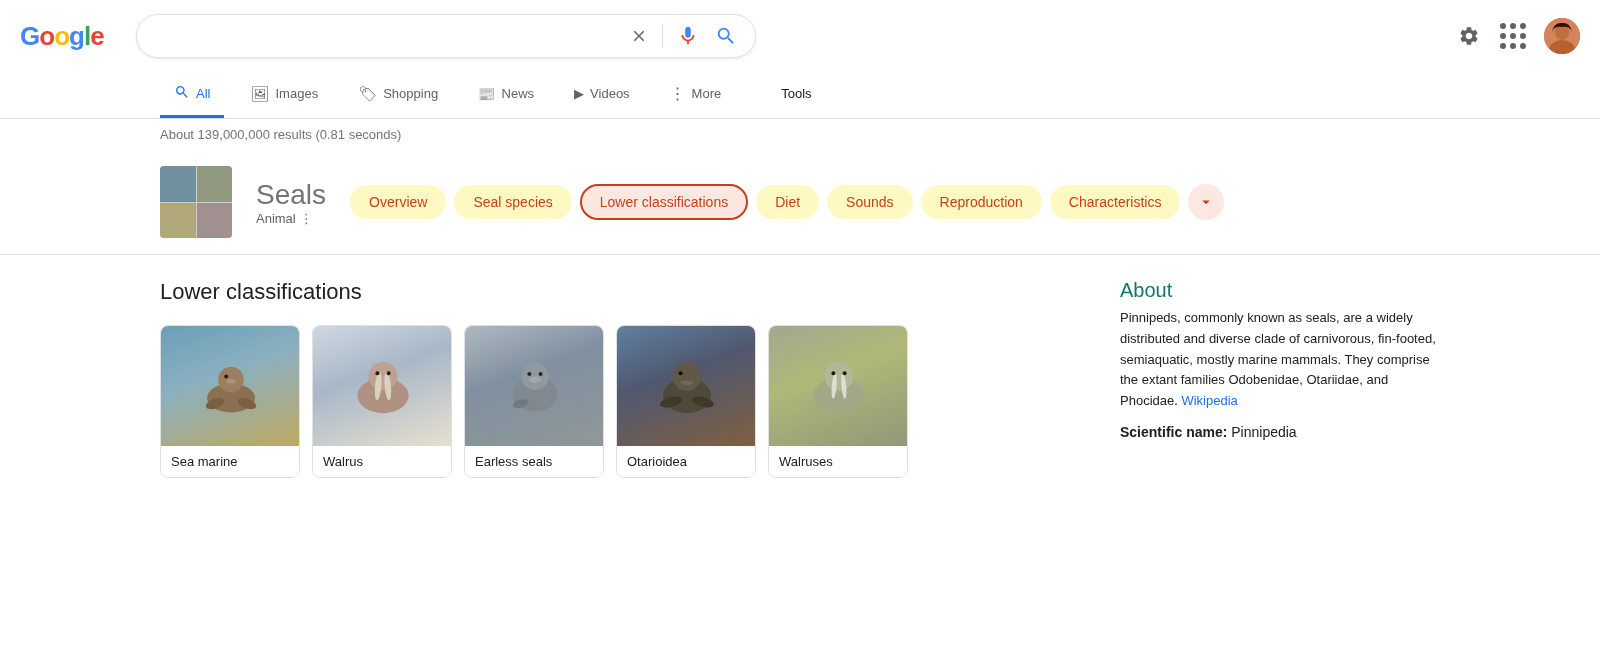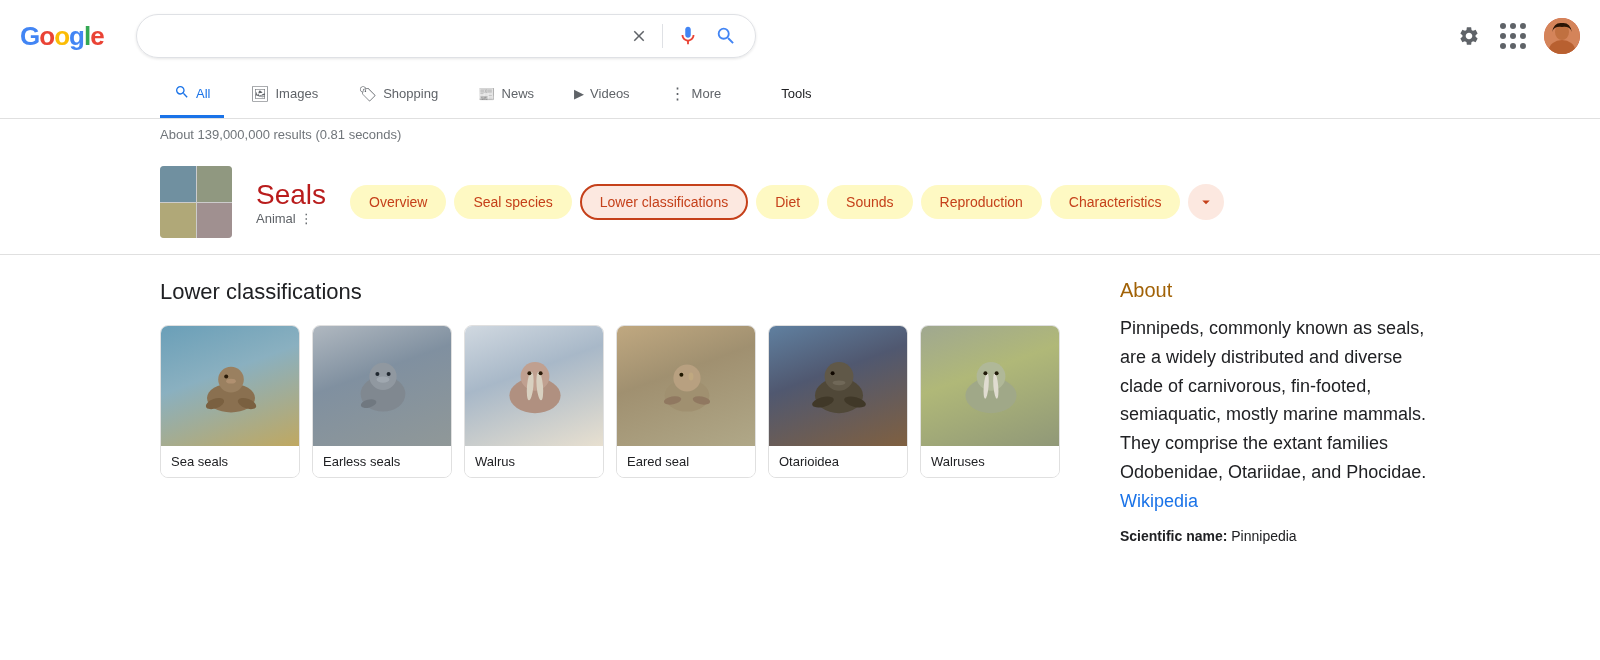--- a/index.html
+++ b/index.html
@@ -135,21 +135,21 @@
     }
     .seals-logo-cell:nth-child(1) { background: #7090a0; }
     .seals-logo-cell:nth-child(2) { background: #909880; }
     .seals-logo-cell:nth-child(3) { background: #b0a878; }
     .seals-logo-cell:nth-child(4) { background: #a09090; }
 
     .seals-title-block { flex-shrink: 0; }
     .seals-title {
       font-size: 28px;
       font-weight: 400;
-      color: #b91c1c;
+      color: #737373;
       line-height: 1.2;
     }
     .seals-subtitle {
       font-size: 13px;
       color: #5f6368;
       display: flex;
       align-items: center;
       gap: 4px;
       text-align: right;
     }
@@ -251,25 +251,25 @@
     }
 
     
     .about-panel {
       width: 320px;
       flex-shrink: 0;
     }
     .about-title {
       font-size: 20px;
       font-weight: 400;
-      color: #a16207;
-      margin-bottom: 12px;
+      color: #0f766e;
+      margin-bottom: 6px;
     }
     .about-text {
-      font-size: 18px;
+      font-size: 13px;
       color: #202124;
       line-height: 1.6;
       margin-bottom: 12px;
     }
     .about-link {
       color: #1a73e8;
       text-decoration: none;
     }
     .sci-name {
       font-size: 14px;
@@ -435,64 +435,51 @@
         <div class="animal-img-placeholder sea-lions-bg">
           <svg width="80" height="80" viewBox="0 0 100 100">
             <ellipse cx="50" cy="65" rx="30" ry="18" fill="#8a7050"></ellipse>
             <circle cx="50" cy="42" r="16" fill="#9a8060"></circle>
             <ellipse cx="30" cy="72" rx="12" ry="6" fill="#7a6040" transform="rotate(-20 30 72)"></ellipse>
             <ellipse cx="70" cy="72" rx="12" ry="6" fill="#7a6040" transform="rotate(20 70 72)"></ellipse>
             <circle cx="44" cy="38" r="2.5" fill="#2a1a08"></circle>
             <ellipse cx="50" cy="44" rx="6" ry="3" fill="#b09070"></ellipse>
           </svg>
         </div>
-        <div class="animal-name">Sea seals</div>
+        <div class="animal-name">Sea marine</div>
+      </div>
+
+      <div class="animal-card">
+        <div class="animal-img-placeholder walrus-bg">
+          <svg width="80" height="80" viewBox="0 0 100 100">
+            <ellipse cx="50" cy="62" rx="32" ry="22" fill="#b09080"></ellipse>
+            <circle cx="50" cy="38" r="18" fill="#c0a090"></circle>
+            <ellipse cx="44" cy="50" rx="4" ry="18" fill="#d8d0c0" transform="rotate(5 44 50)"></ellipse>
+            <ellipse cx="56" cy="50" rx="4" ry="18" fill="#d8d0c0" transform="rotate(-5 56 50)"></ellipse>
+            <circle cx="43" cy="34" r="2.5" fill="#2a1a08"></circle>
+            <circle cx="57" cy="34" r="2.5" fill="#2a1a08"></circle>
+          </svg>
+        </div>
+        <div class="animal-name">Walrus</div>
       </div>
 
       <div class="animal-card">
         <div class="animal-img-placeholder earless-bg">
           <svg width="80" height="80" viewBox="0 0 100 100">
             <ellipse cx="50" cy="60" rx="28" ry="22" fill="#808890"></ellipse>
             <circle cx="50" cy="38" r="17" fill="#9098a0"></circle>
             <circle cx="43" cy="35" r="2.5" fill="#202830"></circle>
             <circle cx="57" cy="35" r="2.5" fill="#202830"></circle>
             <ellipse cx="50" cy="42" rx="8" ry="4" fill="#a0a8b0"></ellipse>
             <ellipse cx="32" cy="72" rx="10" ry="5" fill="#707880" transform="rotate(-15 32 72)"></ellipse>
           </svg>
         </div>
         <div class="animal-name">Earless seals</div>
       </div>
 
-      <div class="animal-card">
-        <div class="animal-img-placeholder walrus-bg">
-          <svg width="80" height="80" viewBox="0 0 100 100">
-            <ellipse cx="50" cy="62" rx="32" ry="22" fill="#b09080"></ellipse>
-            <circle cx="50" cy="38" r="18" fill="#c0a090"></circle>
-            <ellipse cx="44" cy="50" rx="4" ry="18" fill="#d8d0c0" transform="rotate(5 44 50)"></ellipse>
-            <ellipse cx="56" cy="50" rx="4" ry="18" fill="#d8d0c0" transform="rotate(-5 56 50)"></ellipse>
-            <circle cx="43" cy="34" r="2.5" fill="#2a1a08"></circle>
-            <circle cx="57" cy="34" r="2.5" fill="#2a1a08"></circle>
-          </svg>
-        </div>
-        <div class="animal-name">Walrus</div>
-      </div>
-
-      <div class="animal-card">
-        <div class="animal-img-placeholder eared-bg">
-          <svg width="80" height="80" viewBox="0 0 100 100">
-            <ellipse cx="50" cy="62" rx="28" ry="20" fill="#a09070"></ellipse>
-            <circle cx="50" cy="40" r="17" fill="#b8a080"></circle>
-            <circle cx="43" cy="36" r="2.5" fill="#201800"></circle>
-            <ellipse cx="55" cy="38" rx="3" ry="5" fill="#c0a880"></ellipse>
-            <ellipse cx="32" cy="68" rx="11" ry="5" fill="#907860" transform="rotate(-10 32 68)"></ellipse>
-            <ellipse cx="68" cy="68" rx="11" ry="5" fill="#907860" transform="rotate(10 68 68)"></ellipse>
-          </svg>
-        </div>
-        <div class="animal-name">Eared seal</div>
-      </div>
 
       <div class="animal-card">
         <div class="animal-img-placeholder otario-bg">
           <svg width="80" height="80" viewBox="0 0 100 100">
             <ellipse cx="50" cy="62" rx="30" ry="22" fill="#504838"></ellipse>
             <circle cx="50" cy="38" r="18" fill="#605848"></circle>
             <circle cx="42" cy="34" r="2.5" fill="#100800"></circle>
             <ellipse cx="30" cy="70" rx="14" ry="6" fill="#403828" transform="rotate(-15 30 70)"></ellipse>
             <ellipse cx="70" cy="70" rx="14" ry="6" fill="#403828" transform="rotate(15 70 70)"></ellipse>
             <ellipse cx="50" cy="46" rx="8" ry="3" fill="#706858"></ellipse>

